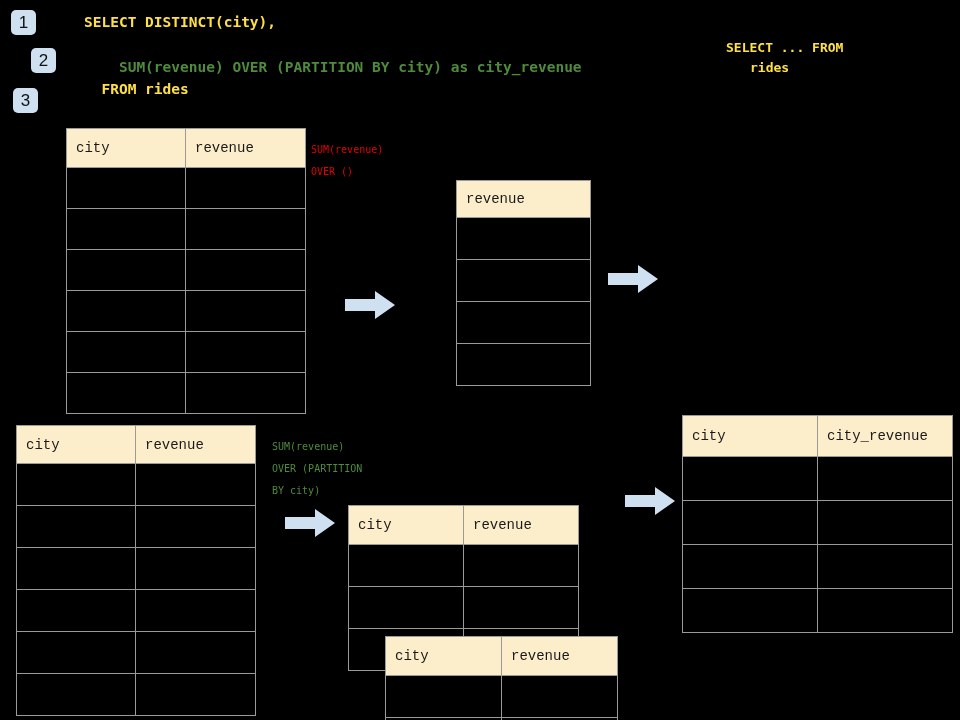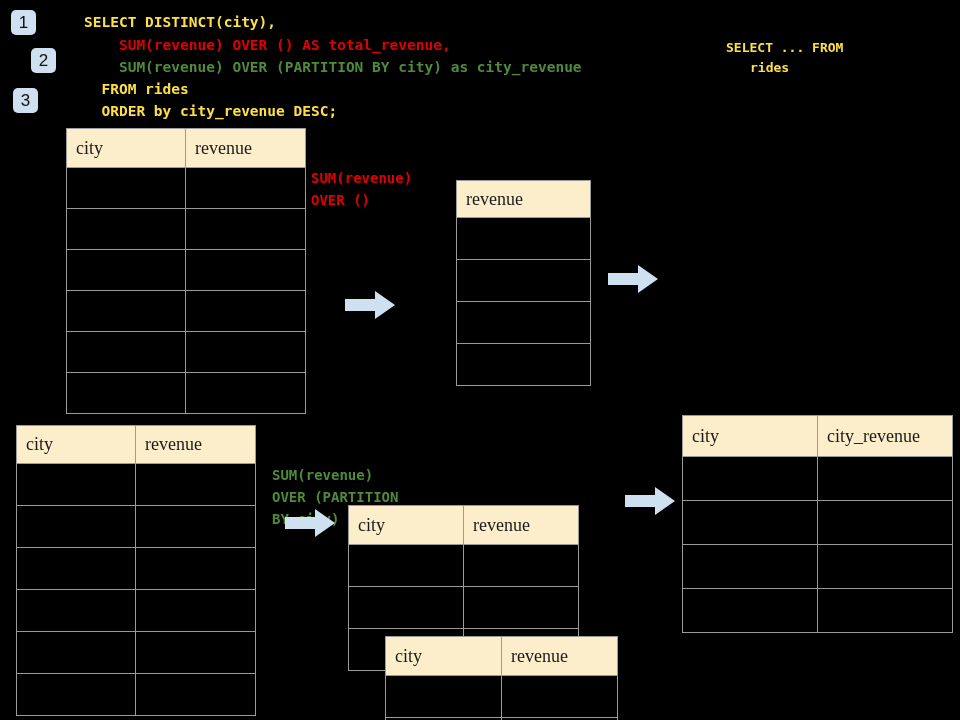--- a/index.html
+++ b/index.html
@@ -42,44 +42,43 @@
     line-height: 21.5px;
   }
   .c-purple { color: #fde047; }
   .c-red    { color: #e10000; }
   .c-green  { color: #4f8b3c; }
 
   
   .anno {
     position: absolute;
     font-family: "DejaVu Sans Mono", monospace;
-    font-size: 14px;
-    font-weight: bold;
+    font-size: 10px;
+    font-weight: normal;
     white-space: pre;
     line-height: 22px;
-    margin-top: 28px;
   }
 
   
   .tbl {
     position: absolute;
     border-collapse: collapse;
     table-layout: fixed;
     background: #000000;
   }
   .tbl td {
     border: 1px solid #9a9a9a;
     background: #000000;
     padding: 0;
   }
   .tbl td.hd {
     background: #fdeecb;
     color: #1a1a1a;
-    font-family: Liberation Serif, serif;
-    font-size: 18px;
+    font-family: Liberation Mono, monospace;
+    font-size: 14px;
     text-align: left;
     padding: 0 7px 0 9px;
     vertical-align: middle;
   }
 
   
   .arrow {
     position: absolute;
     display: block;
   }
@@ -87,24 +86,22 @@
 </head>
 <body>
 
 <div id="canvas">
 
   <div class="badge" style="left:11px; top:10px;">1</div>
   <div class="badge" style="left:31px; top:48px;">2</div>
   <div class="badge" style="left:13px; top:88px;">3</div>
 
   <div class="code c-purple" style="left:84px; top:12px;">SELECT DISTINCT(city),</div>
-  <div class="code c-red" style="left:84px; top:35px;">    SUM(revenue) OVER () AS total_revenue,</div>
   <div class="code c-green" style="left:84px; top:57px;">    SUM(revenue) OVER (PARTITION BY city) as city_revenue</div>
   <div class="code c-purple" style="left:84px; top:79px;">  FROM rides</div>
-  <div class="code c-purple" style="left:84px; top:101px;">  ORDER by city_revenue DESC;</div>
 
   <div class="code c-purple" style="left:726px; top:37px; font-size:13px;">SELECT ... FROM</div>
   <div class="code c-purple" style="left:750px; top:57px; font-size:13px;">rides</div>
 
   <div class="anno c-red" style="left:311px; top:139px;">SUM(revenue)
 OVER ()</div>
   <div class="anno c-green" style="left:272px; top:436px;">SUM(revenue)
 OVER (PARTITION
 BY city)</div>
 

